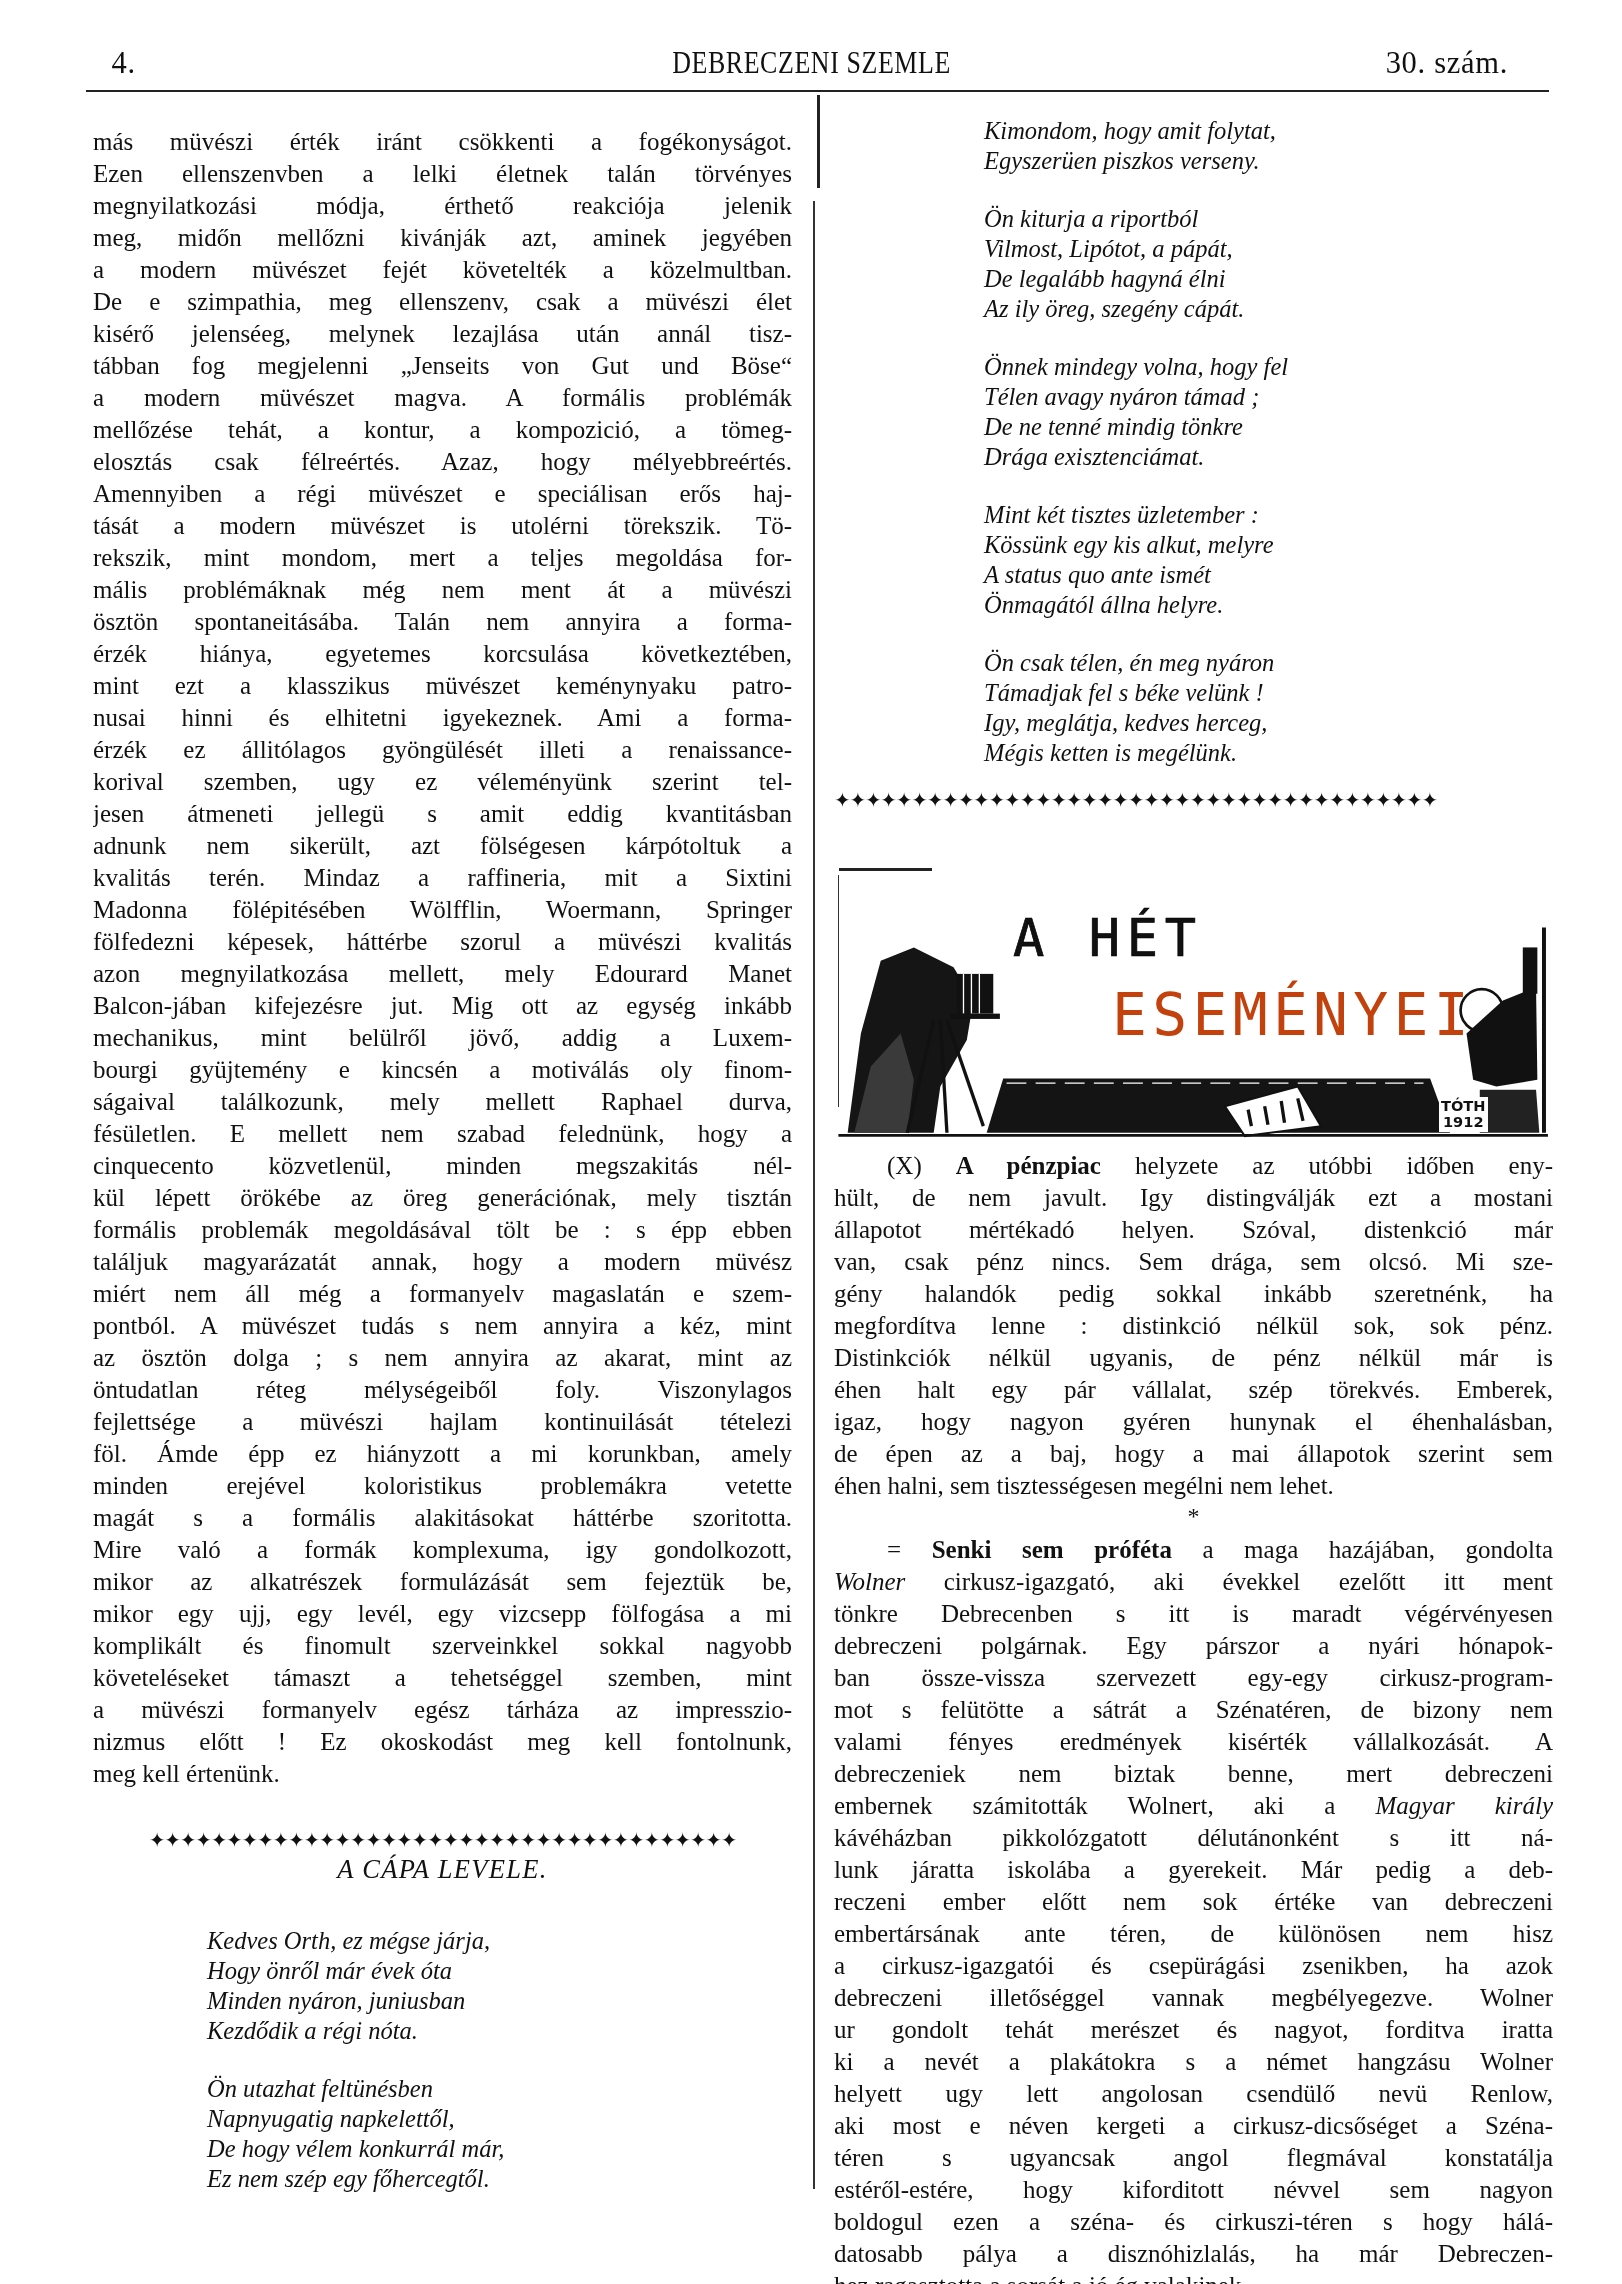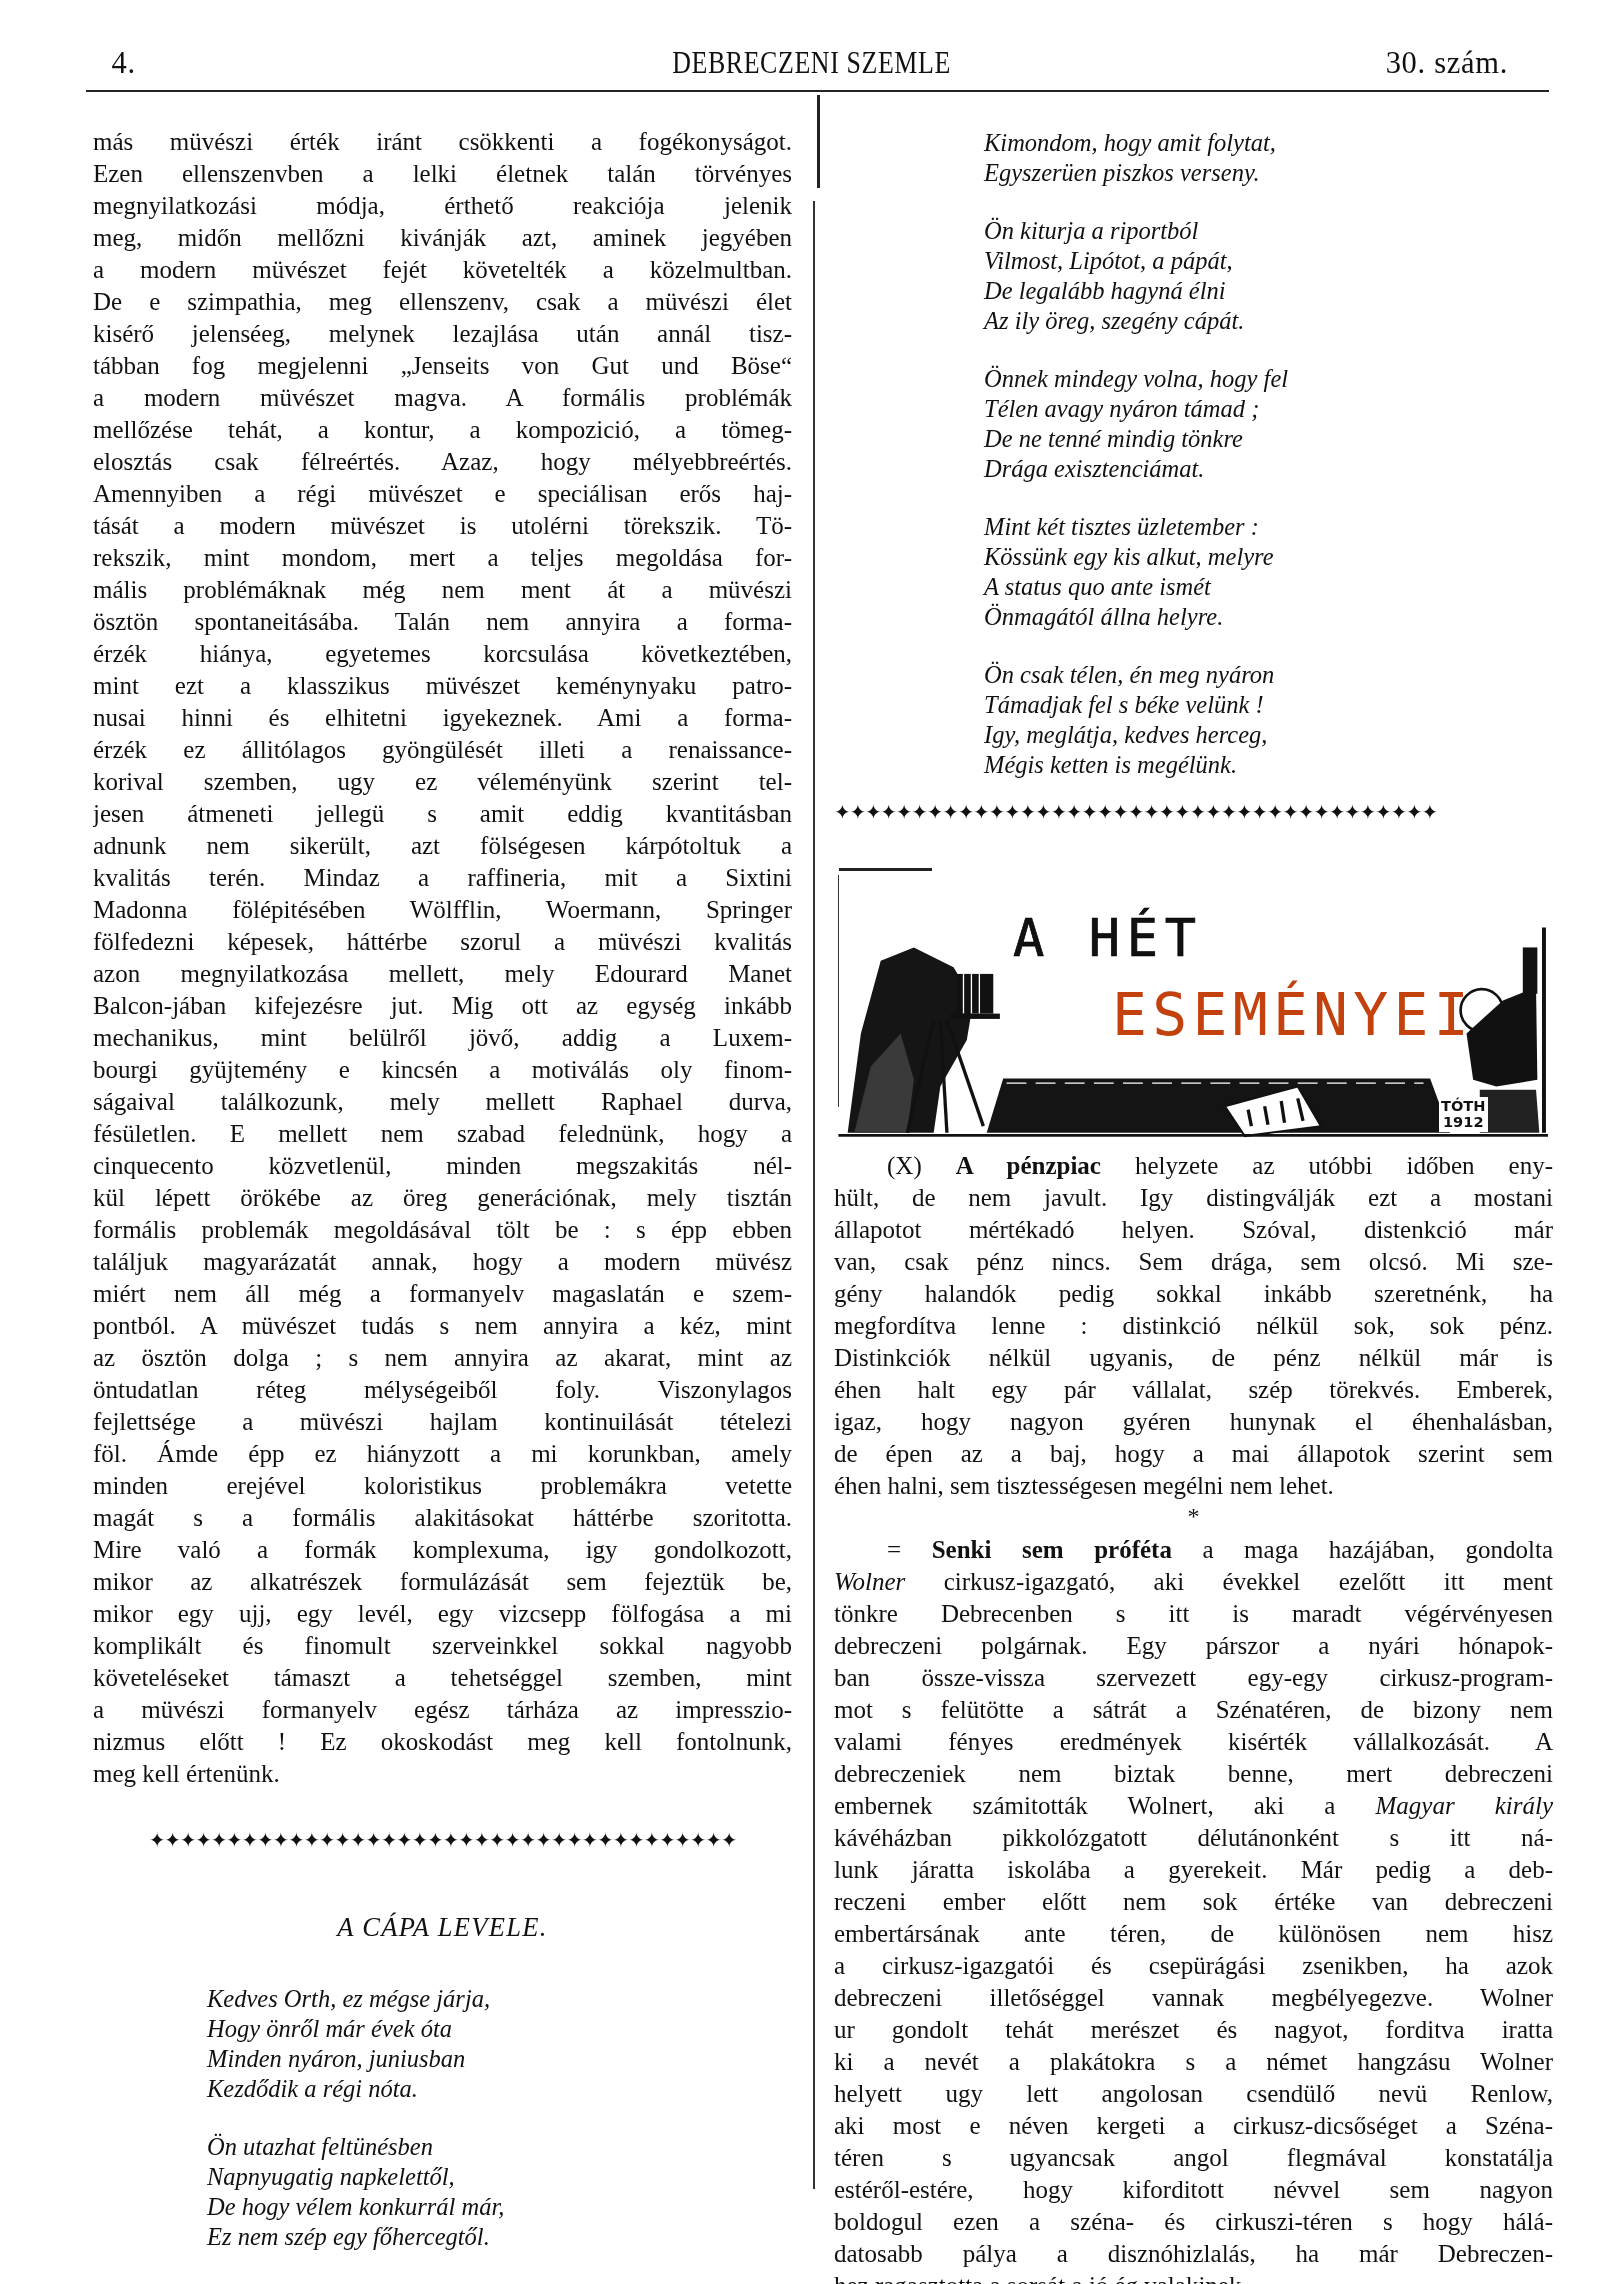--- a/index.html
+++ b/index.html
@@ -10,21 +10,21 @@
   .masthead .pnum { position: absolute; left: 26.5px; top: 5.3px; }
   .masthead .title { position: absolute; left: 0; right: 0; text-align: center; top: 5.3px; transform: scaleX(0.85); }
   .masthead .issue { position: absolute; right: 30px; top: 5.3px; }
   .top-rule { position: absolute; left: 86px; right: 74px; top: 90px; height: 2px; background: #222; }
 
   .col-divider-1 { position: absolute; left: 817px; top: 95px; width: 2.7px; height: 93px; background: #222; }
   .col-divider-2 { position: absolute; left: 813px; top: 201px; width: 2px; height: 1988px; background: #333; }
 
   .col { position: absolute; font-family: "Liberation Serif", serif; }
   .col-left { left: 93px; width: 699px; top: 126px; }
-  .col-right { left: 834px; width: 719px; top: 128px; }
+  .col-right { left: 834px; width: 719px; top: 116px; }
 
   .prose { font-size: 25px; line-height: 32px; text-align: justify; transform-origin: 0 0; }
   .prose .line { display: block; text-align: justify; text-align-last: justify; white-space: nowrap; overflow: hidden; }
   .prose .line.last { text-align-last: left; }
 
   .verse { font-style: italic; font-size: 24.5px; line-height: 30px; }
   .verse .stanza { margin-bottom: 28px; }
   .verse .vline { display: block; white-space: nowrap; }
 
   .ornament { font-size: 20px; letter-spacing: -1.3px; white-space: nowrap; overflow: hidden; color: #111; line-height: 26.5px; }
@@ -108,21 +108,21 @@
         <span class="line">mikor egy ujj, egy levél, egy vizcsepp fölfogása a mi</span>
         <span class="line">komplikált és finomult szerveinkkel sokkal nagyobb</span>
         <span class="line">követeléseket támaszt a tehetséggel szemben, mint</span>
         <span class="line">a müvészi formanyelv egész tárháza az impresszio-</span>
         <span class="line">nizmus előtt ! Ez okoskodást meg kell fontolnunk,</span>
         <span class="line last">meg kell értenünk.</span>
       </div>
 
     <div class="ornament" style="margin-top:37px; text-align:center;">✦✦✦✦✦✦✦✦✦✦✦✦✦✦✦✦✦✦✦✦✦✦✦✦✦✦✦✦✦✦✦✦✦✦✦✦✦✦</div>
 
-    <div class="poem-title" style="margin-top:58px;">A CÁPA LEVELE.</div>
+    <div class="poem-title" style="">A CÁPA LEVELE.</div>
 
     <div class="verse" id="poem-left" style="margin-top:41px; padding-left:114px;">
         <div class="stanza">
           <span class="vline">Kedves Orth, ez mégse járja,</span>
           <span class="vline">Hogy önről már évek óta</span>
           <span class="vline">Minden nyáron, juniusban</span>
           <span class="vline">Kezdődik a régi nóta.</span>
         </div>
         <div class="stanza">
           <span class="vline">Ön utazhat feltünésben</span>

